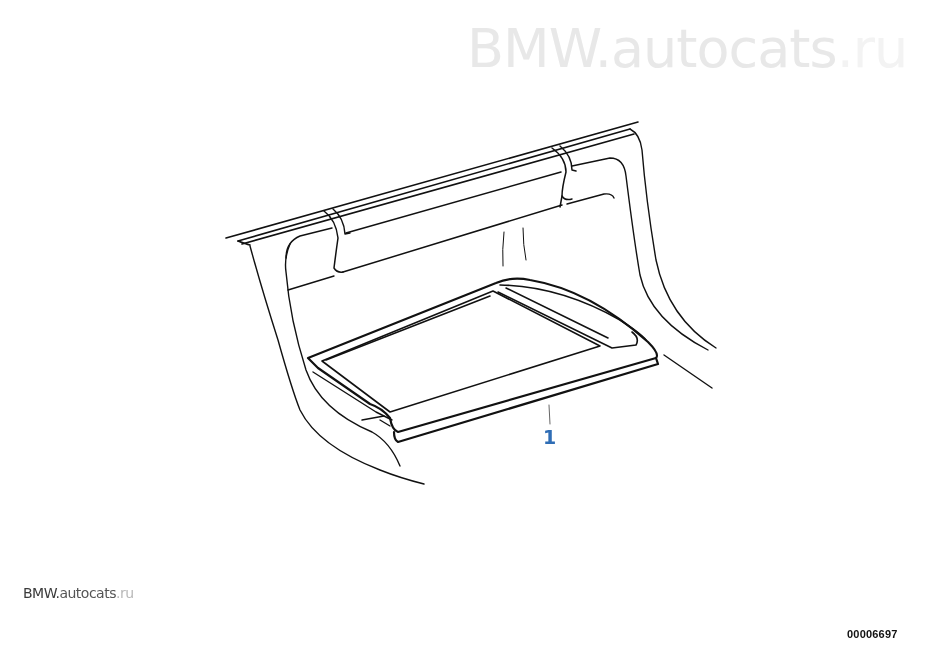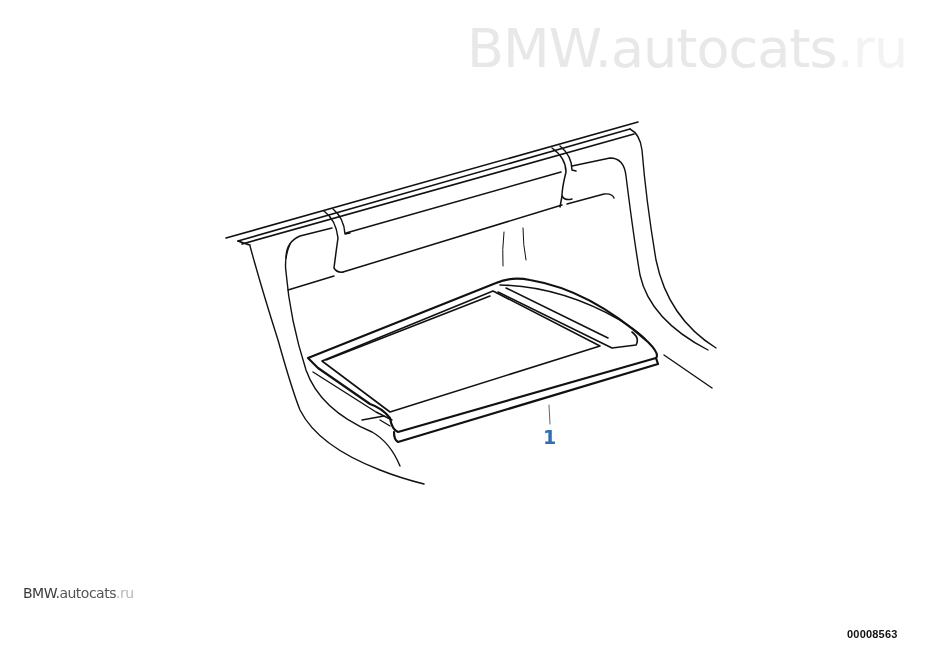--- a/index.html
+++ b/index.html
@@ -97,13 +97,13 @@
     <path d="M380 420 L390 426"></path>
   </g>
 
   <path d="M549 405 L550 424" stroke="#666" stroke-width="1"></path>
 </svg>
 
 <div class="callout">1</div>
 
 <div class="wm-bottom"><span class="brand">BMW.</span><span>autocats</span><span class="ru">.ru</span></div>
 
-<div class="diagram-id">00008563</div>
+<div class="diagram-id">00006697</div>
 
 </body></html>

